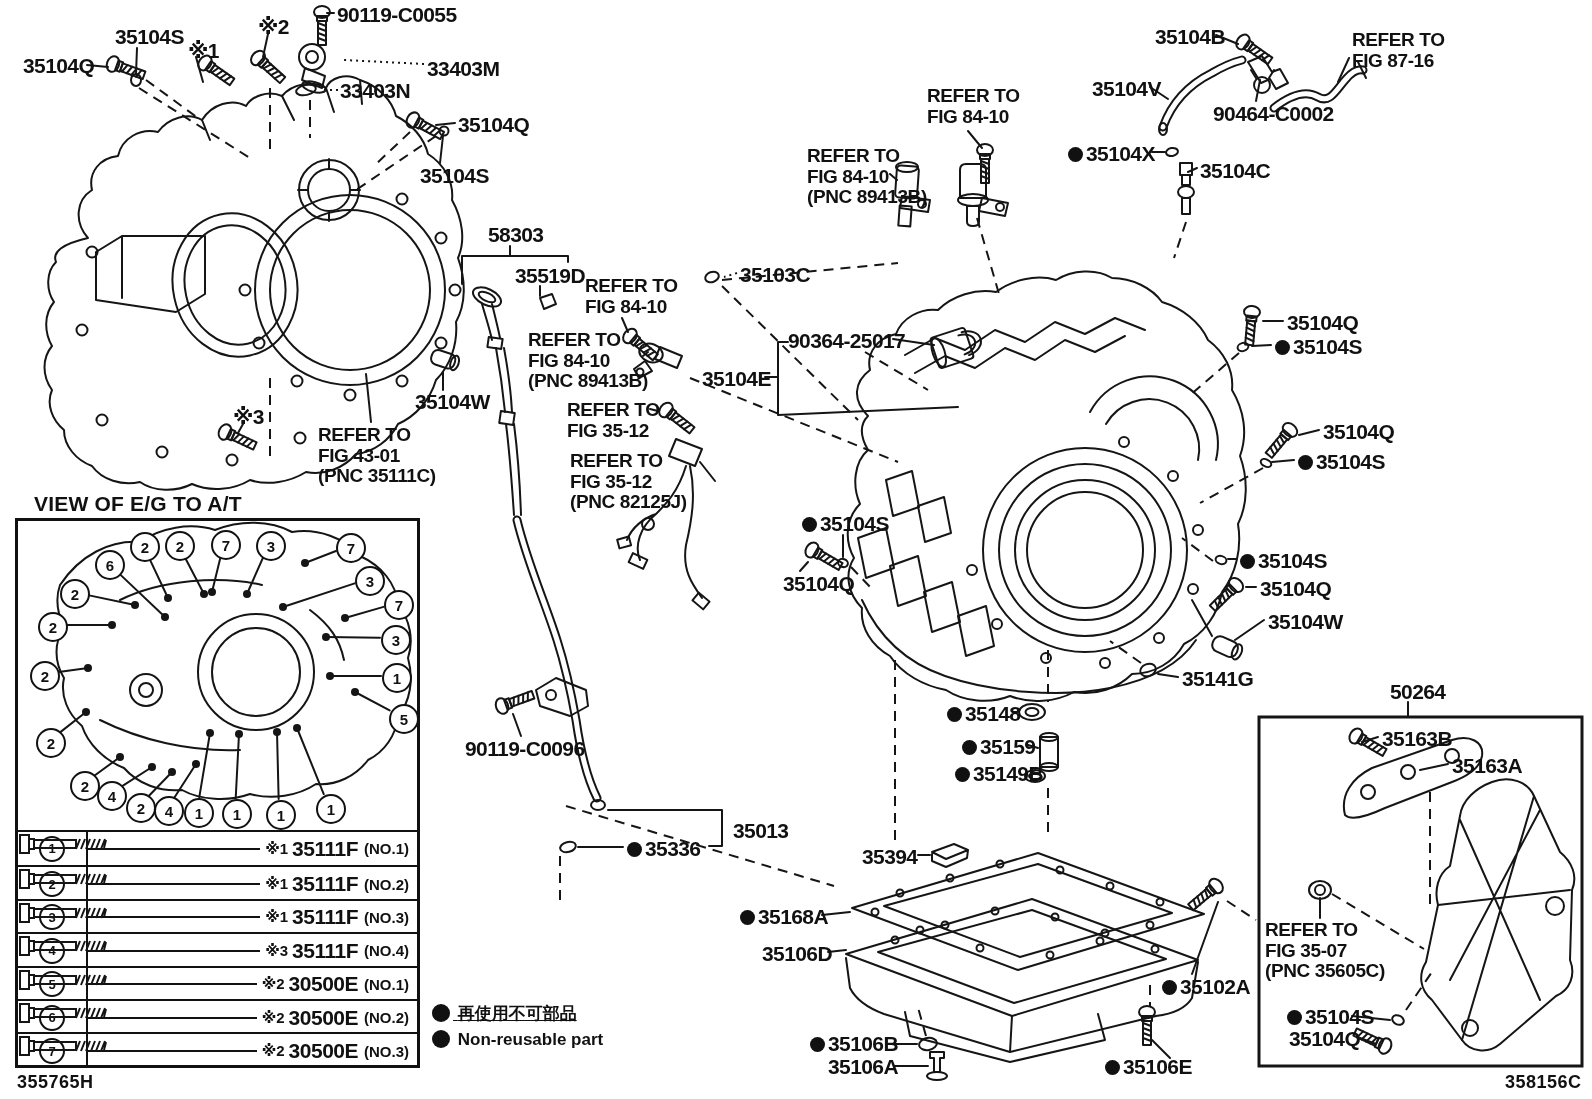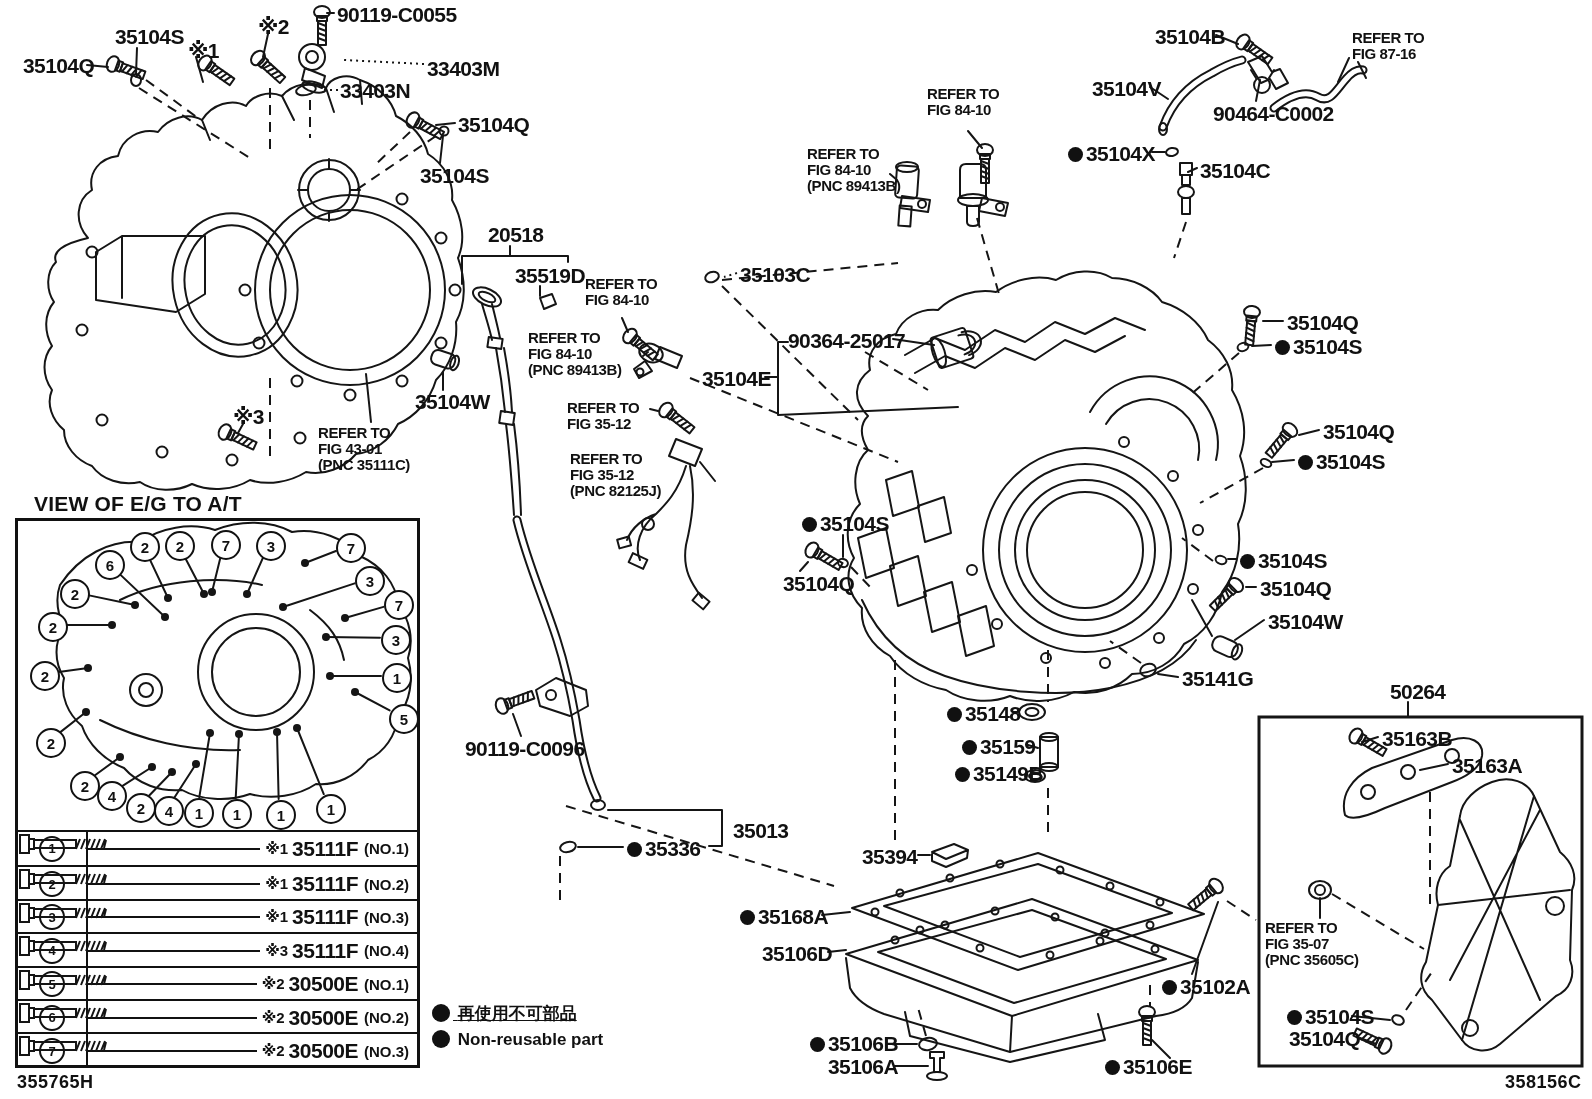--- a/index.html
+++ b/index.html
@@ -8,21 +8,21 @@
   svg{position:absolute;left:0;top:0;pointer-events:none;}
   .s{stroke:#151515;stroke-width:2;fill:none;stroke-linecap:round;stroke-linejoin:round;}
   .s3{stroke:#151515;stroke-width:3;fill:none;}
   .d{stroke:#151515;stroke-width:2;fill:none;stroke-dasharray:10 7;}
   .o{stroke:#151515;stroke-width:2;fill:none;stroke-dasharray:2 4;}
   .f{fill:#151515;stroke:none;}
   .tw{stroke:#151515;stroke-width:9;fill:none;stroke-linecap:round;}
   .ti{stroke:#fff;stroke-width:5;fill:none;stroke-linecap:round;}
   .lbl{position:absolute;font:700 21px/1.08 "Liberation Sans","DejaVu Sans",sans-serif;
        letter-spacing:-0.6px;white-space:pre-line;}
-  .lbl.ref{font-size:15px;letter-spacing:-0.4px;}
+  .lbl.ref{font-size:19px;letter-spacing:-0.4px;}
   .pdot{display:inline-block;width:15px;height:15px;border-radius:50%;background:#111;
         margin-right:3px;vertical-align:-1px;}
   .co{position:absolute;width:26px;height:26px;border:2.5px solid #111;border-radius:50%;
       background:#fff;display:flex;align-items:center;justify-content:center;
       font:700 15px "Liberation Sans",sans-serif;}
   .viewbox{position:absolute;left:15px;top:518px;width:399px;height:544px;border:3px solid #111;}
   .vb-sep{position:absolute;left:68px;top:309px;bottom:0;border-left:2px solid #111;}
   .vb-table{position:absolute;left:0;right:0;top:309px;bottom:0;border-top:2px solid #111;}
   .trow{position:absolute;left:0;right:0;height:33.4px;display:flex;align-items:center;border-top:2px solid #111;}
   .trow:first-child{border-top:none;}
@@ -548,21 +548,21 @@
 FIG 87-16</div>
       <div class="lbl" style="left: 1092px; top: 78px;">35104V</div>
       <div class="lbl" style="left: 1213px; top: 103px;">90464-C0002</div>
       <div class="lbl" style="left: 1068px; top: 143px;"><span class="pdot"></span>35104X</div>
       <div class="lbl" style="left: 1200px; top: 160px;">35104C</div>
       <div class="lbl ref" style="left: 927px; top: 86px;">REFER TO
 FIG 84-10</div>
       <div class="lbl ref" style="left: 807px; top: 146px;">REFER TO
 FIG 84-10
 (PNC 89413B)</div>
-      <div class="lbl" style="left: 488px; top: 224px;">20518</div>
+      <div class="lbl" style="left: 488px; top: 224px;">58303</div>
       <div class="lbl" style="left: 515px; top: 265px;">35519D</div>
       <div class="lbl ref" style="left: 585px; top: 276px;">REFER TO
 FIG 84-10</div>
       <div class="lbl" style="left: 740px; top: 264px;">35103C</div>
       <div class="lbl ref" style="left: 528px; top: 330px;">REFER TO
 FIG 84-10
 (PNC 89413B)</div>
       <div class="lbl" style="left: 788px; top: 330px;">90364-25017</div>
       <div class="lbl" style="left: 702px; top: 368px;">35104E</div>
       <div class="lbl" style="left: 1287px; top: 312px;">35104Q</div>

